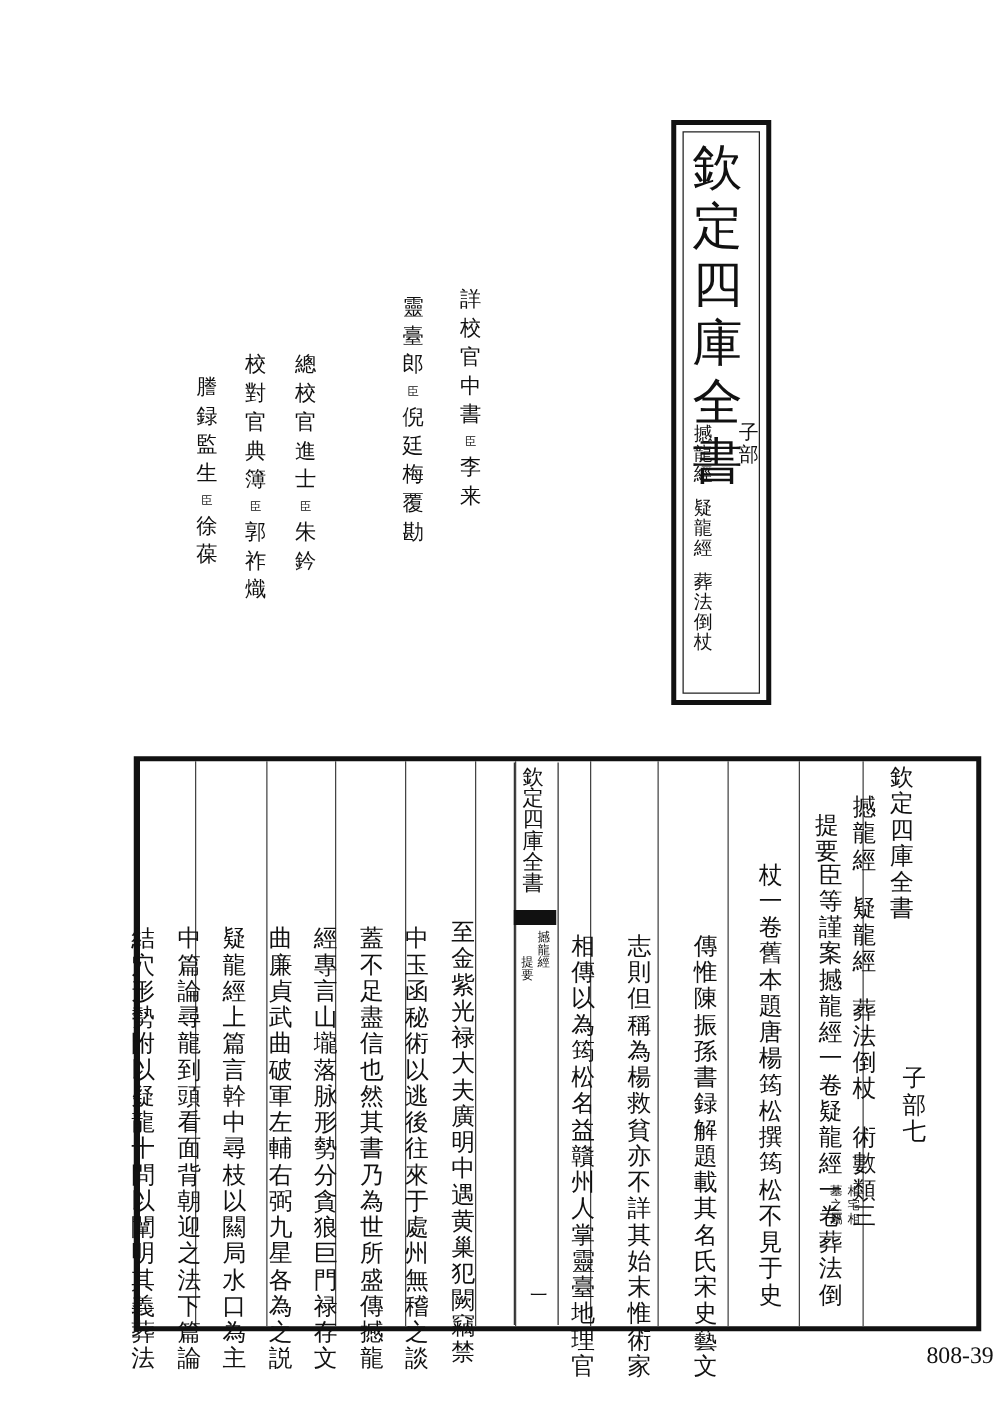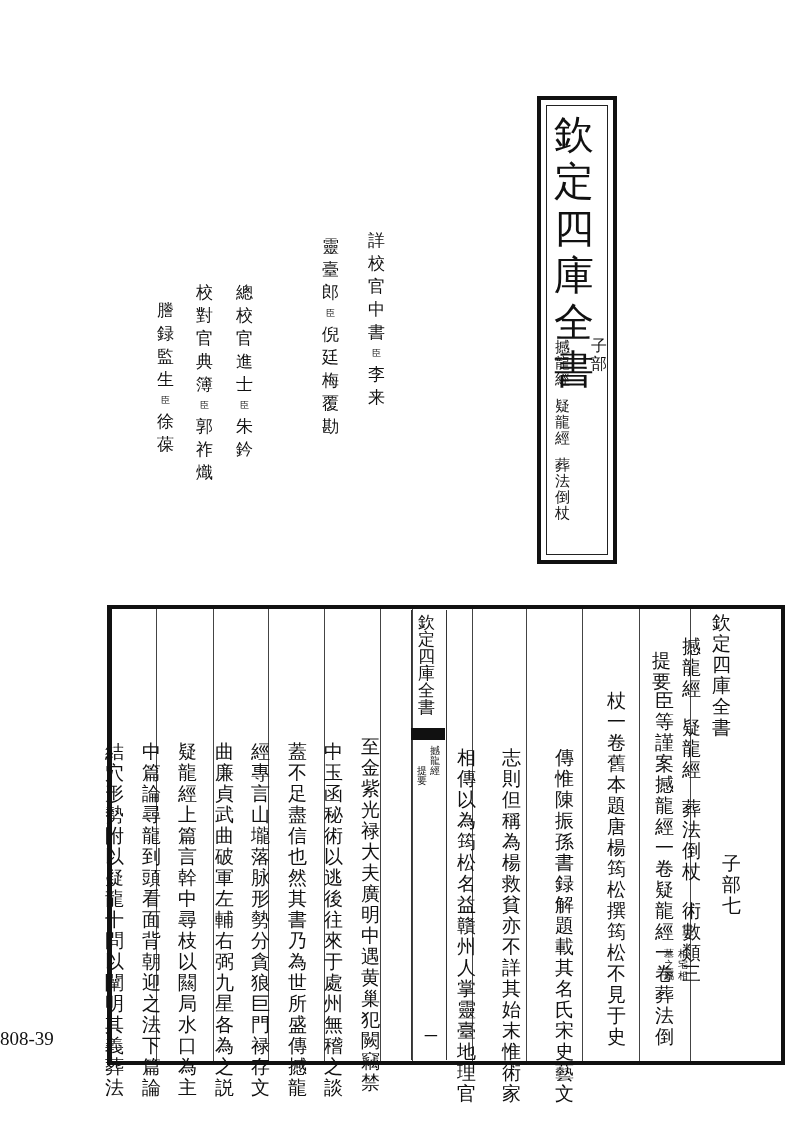--- a/index.html
+++ b/index.html
@@ -27,21 +27,21 @@
   .main-frame { position:absolute; left:107px; top:605px; width:678px; height:460px;
                 border:4px solid #111; border-left-width:5px; box-sizing:border-box; }
   .rule { position:absolute; top:0; bottom:0; width:1px; background:#444; }
   .col-text { font-size:19px; gap:2px; }
   .small-note { font-size:10px; gap:1px; }
 
   .fish-tail { position:absolute; left:411px; top:728px; width:34px; height:12px;
                background:#111; }
   .fold-col { position:absolute; left:411px; top:610px; width:34px; height:450px;
               border-left:1px solid #333; border-right:1px solid #333; }
-  .page-num { position:absolute; left:0; width:795px; top:1028px; text-align:left;
+  .page-num { position:absolute; left:0; width:795px; top:1074px; text-align:right;
               font-family:"Liberation Serif",serif; font-size:19px; }
 </style>
 </head>
 <body>
 
 <div class="title-box">
   <div class="title-box-inner"></div>
   <div class="vcol big-title" id="bigTitle">
       <span>欽</span>
       <span>定</span>

